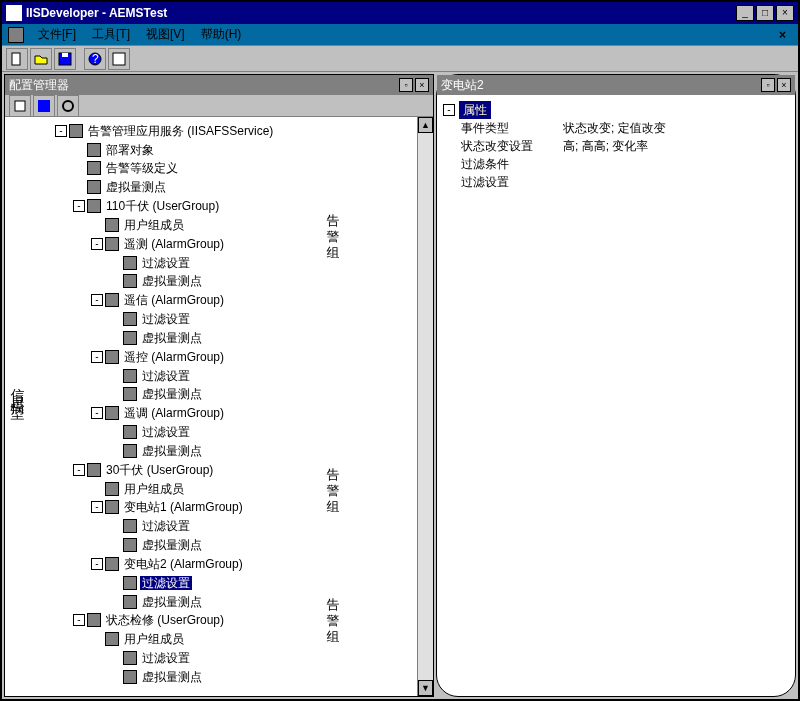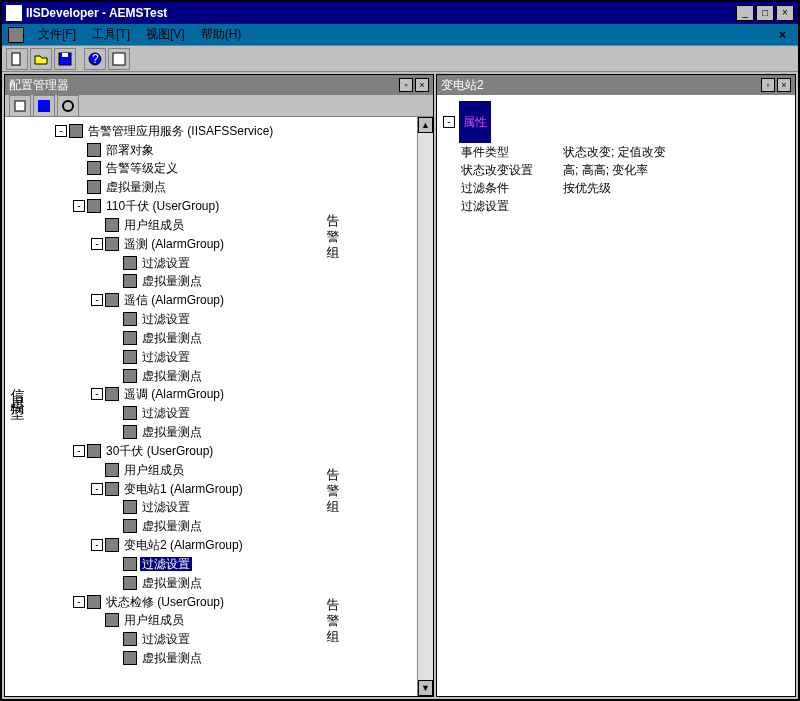--- a/index.html
+++ b/index.html
@@ -11,21 +11,21 @@
     .winbtn { width:18px; height:16px; background:#c0c0c0; border:1px solid #000; margin-left:2px; color:#000; font-size:10px; text-align:center; line-height:14px; cursor:pointer; }
     .menubar { height:22px; background:#0369a1; border-bottom:1px solid #808080; display:flex; align-items:center; padding:0 6px; }
     .menuitem { padding:2px 8px; cursor:pointer; }
     .menubar .close-x { margin-left:auto; padding:2px 6px; font-weight:bold; cursor:pointer; }
     .toolbar { height:26px; background:#c0c0c0; border-bottom:1px solid #808080; display:flex; align-items:center; padding:0 4px; gap:2px; }
     .tbtn { width:22px; height:22px; border:1px solid #808080; background:#c0c0c0; cursor:pointer; display:flex; align-items:center; justify-content:center; }
     .tsep { width:4px; }
     .workarea { flex:1; display:flex; padding:2px; gap:2px; min-height:0; }
     .panel { background:#fff; border:1px solid #000; display:flex; flex-direction:column; min-height:0; }
     .panel.left { width:430px; position:relative; }
-    .panel.right { flex:1; }
+    .panel.right { flex:1;border-radius:22px; }
     .panel-header { height:20px; background:#808080; color:#fff; display:flex; align-items:center; padding:0 4px; font-size:12px; }
     .panel-header .ptitle { flex:1; }
     .pinbtn { width:14px; height:14px; background:#c0c0c0; border:1px solid #000; margin-left:2px; cursor:pointer; font-size:9px; text-align:center; line-height:12px; color:#000;}
     .panel-toolbar { height:22px; border-bottom:1px solid #808080; display:flex; align-items:center; padding:0 4px; gap:2px; background:#c0c0c0; }
     .panel-body { flex:1; overflow:auto; position:relative; }
     .tree { padding:4px 2px 4px 50px; }
     .tnode { white-space:nowrap; line-height:18px; }
     .tnode .expander { display:inline-block; width:12px; height:12px; border:1px solid #000; text-align:center; line-height:10px; font-size:10px; margin-right:2px; background:#fff; cursor:pointer; vertical-align:middle;}
     .tnode .noexp { display:inline-block; width:14px; }
     .tnode .nicon { display:inline-block; width:14px; height:14px; background:#808080; margin-right:3px; vertical-align:middle; border:1px solid #000;}
@@ -35,21 +35,21 @@
     .i0{width:0}.i1{width:18px}.i2{width:36px}.i3{width:54px}
     .side-label { position:absolute; left:4px; writing-mode:vertical-rl; text-orientation:upright; font-size:14px; color:#000; letter-spacing:6px; }
     .side-info { top:260px; }
     .side-alarm { position:absolute; font-size:13px; color:#000; text-align:center; line-height:16px; width:16px; }
     .proplist { padding:6px; }
     .proprow { display:flex; line-height:18px; }
     .proprow .k { width:120px;font-family:Liberation Serif, serif; }
     .proprow .v { flex:1; }
     .cat-row { display:flex; align-items:center; line-height:18px; }
     .cat-row .expander { display:inline-block; width:12px; height:12px; border:1px solid #000; text-align:center; line-height:10px; font-size:10px; margin-right:4px; background:#fff; cursor:pointer;}
-    .cat-row .catlbl { background:#000080; color:#d946ef; padding:12px 4px; }
+    .cat-row .catlbl { background:#000080; color:#fef9c3; padding:0 4px; }
     .scrollbar { width:16px; background:#c0c0c0; border-left:1px solid #808080; display:flex; flex-direction:column; }
     .sbtn { height:16px; border:1px solid #000; background:#c0c0c0; cursor:pointer; text-align:center; font-size:9px; line-height:14px;}
     .strack { flex:1; background:#e0e0e0; }
     .panel-body-wrap{display:flex;flex:1;min-height:0}
     svg.ico{width:14px;height:14px}
   </style>
 </head>
 <body>
 
 <div class="window">
@@ -140,20 +140,21 @@
           <div class="tnode"><span class="indent i1"></span><span class="noexp"></span><span class="nicon"></span><span class="lbl">虚拟量测点</span></div>
 
           <div class="tnode"><span class="indent i1"></span><span class="expander">-</span><span class="nicon"></span><span class="lbl">110千伏 (UserGroup)</span></div>
           <div class="tnode"><span class="indent i2"></span><span class="noexp"></span><span class="nicon"></span><span class="lbl">用户组成员</span></div>
           <div class="tnode"><span class="indent i2"></span><span class="expander">-</span><span class="nicon"></span><span class="lbl">遥测 (AlarmGroup)</span></div>
           <div class="tnode"><span class="indent i3"></span><span class="noexp"></span><span class="nicon"></span><span class="lbl">过滤设置</span></div>
           <div class="tnode"><span class="indent i3"></span><span class="noexp"></span><span class="nicon"></span><span class="lbl">虚拟量测点</span></div>
           <div class="tnode"><span class="indent i2"></span><span class="expander">-</span><span class="nicon"></span><span class="lbl">遥信 (AlarmGroup)</span></div>
           <div class="tnode"><span class="indent i3"></span><span class="noexp"></span><span class="nicon"></span><span class="lbl">过滤设置</span></div>
           <div class="tnode"><span class="indent i3"></span><span class="noexp"></span><span class="nicon"></span><span class="lbl">虚拟量测点</span></div>
+          <div class="tnode"><span class="indent i2"></span><span class="expander">-</span><span class="nicon"></span><span class="lbl">遥控 (AlarmGroup)</span></div>
           <div class="tnode"><span class="indent i3"></span><span class="noexp"></span><span class="nicon"></span><span class="lbl">过滤设置</span></div>
           <div class="tnode"><span class="indent i3"></span><span class="noexp"></span><span class="nicon"></span><span class="lbl">虚拟量测点</span></div>
           <div class="tnode"><span class="indent i2"></span><span class="expander">-</span><span class="nicon"></span><span class="lbl">遥调 (AlarmGroup)</span></div>
           <div class="tnode"><span class="indent i3"></span><span class="noexp"></span><span class="nicon"></span><span class="lbl">过滤设置</span></div>
           <div class="tnode"><span class="indent i3"></span><span class="noexp"></span><span class="nicon"></span><span class="lbl">虚拟量测点</span></div>
 
           <div class="tnode"><span class="indent i1"></span><span class="expander">-</span><span class="nicon"></span><span class="lbl">30千伏 (UserGroup)</span></div>
           <div class="tnode"><span class="indent i2"></span><span class="noexp"></span><span class="nicon"></span><span class="lbl">用户组成员</span></div>
           <div class="tnode"><span class="indent i2"></span><span class="expander">-</span><span class="nicon"></span><span class="lbl">变电站1 (AlarmGroup)</span></div>
           <div class="tnode"><span class="indent i3"></span><span class="noexp"></span><span class="nicon"></span><span class="lbl">过滤设置</span></div>
@@ -191,21 +192,20 @@
           <div class="proprow">
               <span class="k" style="padding-left:18px">事件类型</span>
               <span class="v">状态改变; 定值改变</span>
             </div>
           <div class="proprow">
               <span class="k" style="padding-left:18px">状态改变设置</span>
               <span class="v">高; 高高; 变化率</span>
             </div>
           <div class="proprow">
               <span class="k" style="padding-left:18px">过滤条件</span>
-              <span class="v">按优先级</span>
             </div>
           <div class="proprow">
               <span class="k" style="padding-left:18px">过滤设置</span>
             </div>
         </div>
       </div>
     </div>
 
   </div>
 </div>

